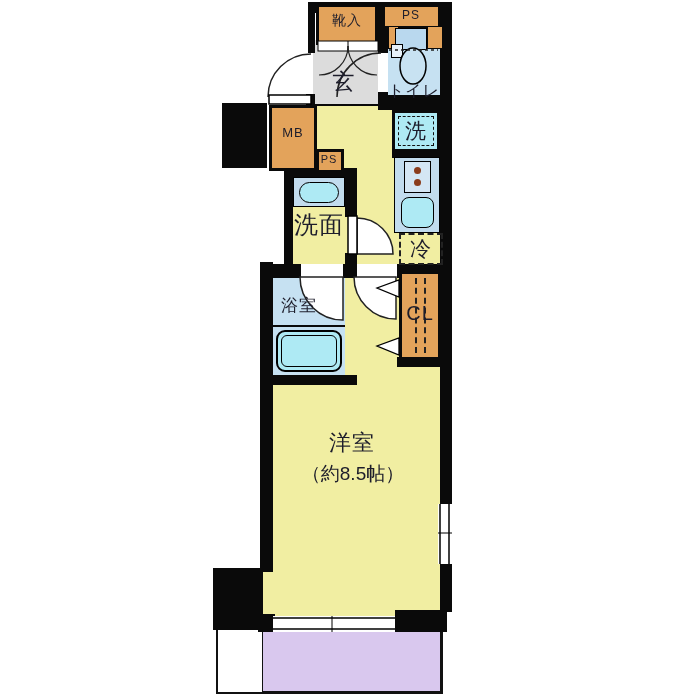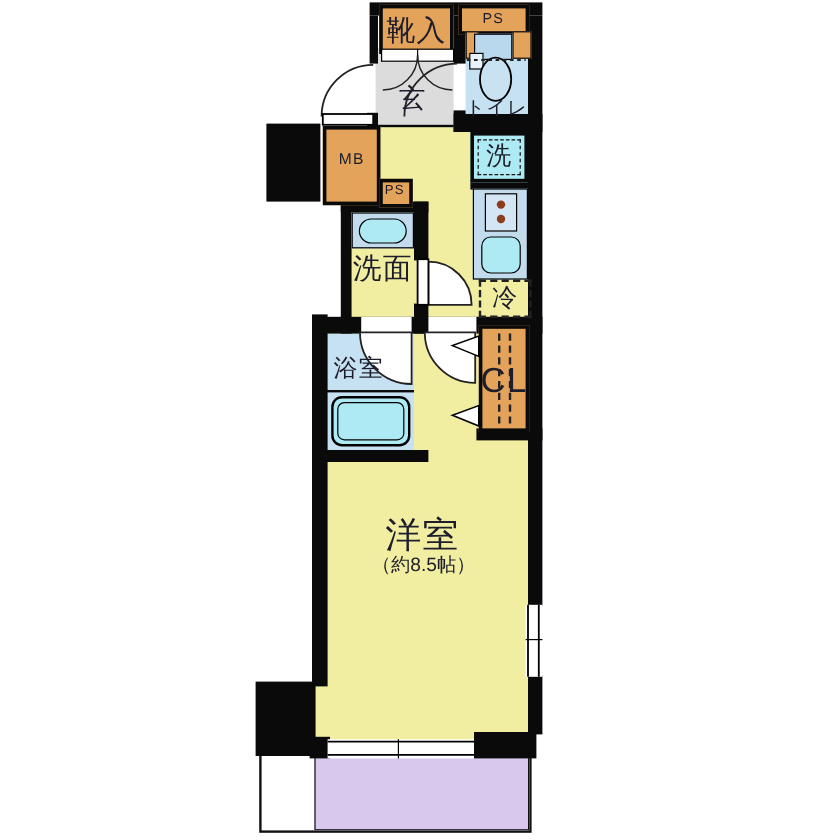--- a/index.html
+++ b/index.html
@@ -120,27 +120,27 @@
     <line x1="273" y1="618" x2="395" y2="618" stroke="#000" stroke-width="1.5"></line>
     <line x1="273" y1="629" x2="395" y2="629" stroke="#000" stroke-width="1.5"></line>
     <line x1="332" y1="616" x2="332" y2="632" stroke="#000" stroke-width="1"></line>
 
     <rect x="438" y="504" width="14" height="60" fill="#fff"></rect>
     <line x1="440" y1="504" x2="440" y2="564" stroke="#000" stroke-width="1.5"></line>
     <line x1="449" y1="504" x2="449" y2="564" stroke="#000" stroke-width="1.5"></line>
     <line x1="438" y1="533" x2="452" y2="533" stroke="#000" stroke-width="1"></line>
   </svg>
 
-  <div class="lbl" style="left:302px;top:13px;width:90px;font-size:24px">靴入</div>
+  <div class="lbl" style="left:302px;top:13px;width:90px;font-size:14px">靴入</div>
   <div class="lbl" style="left:381px;top:9px;width:60px;font-size:12px">PS</div>
   <div class="lbl" style="left:314px;top:70px;width:60px;font-size:22px">玄</div>
   <div class="lbl" style="left:374px;top:83px;width:80px;font-size:16px">トイレ</div>
   <div class="lbl" style="left:263px;top:126px;width:60px;font-size:13px">MB</div>
   <div class="lbl" style="left:299px;top:154px;width:60px;font-size:11px">PS</div>
   <div class="lbl" style="left:386px;top:120px;width:60px;font-size:21px">洗</div>
   <div class="lbl" style="left:279px;top:212px;width:80px;font-size:24px">洗面</div>
   <div class="lbl" style="left:391px;top:238px;width:60px;font-size:21px">冷</div>
-  <div class="lbl" style="left:259px;top:297px;width:80px;font-size:20px">浴室</div>
-  <div class="lbl" style="left:380px;top:303px;width:80px;font-size:29px">CL</div>
-  <div class="lbl" style="left:282px;top:431px;width:140px;font-size:30px">洋室</div>
-  <div class="lbl" style="left:273px;top:464px;width:160px;font-size:16px;letter-spacing:0">（約8.5帖）</div>
+  <div class="lbl" style="left:259px;top:297px;width:80px;font-size:17px">浴室</div>
+  <div class="lbl" style="left:380px;top:303px;width:80px;font-size:20px">CL</div>
+  <div class="lbl" style="left:282px;top:431px;width:140px;font-size:22px">洋室</div>
+  <div class="lbl" style="left:273px;top:464px;width:160px;font-size:19px;letter-spacing:0">（約8.5帖）</div>
 
 </div>
 
 </body></html>

